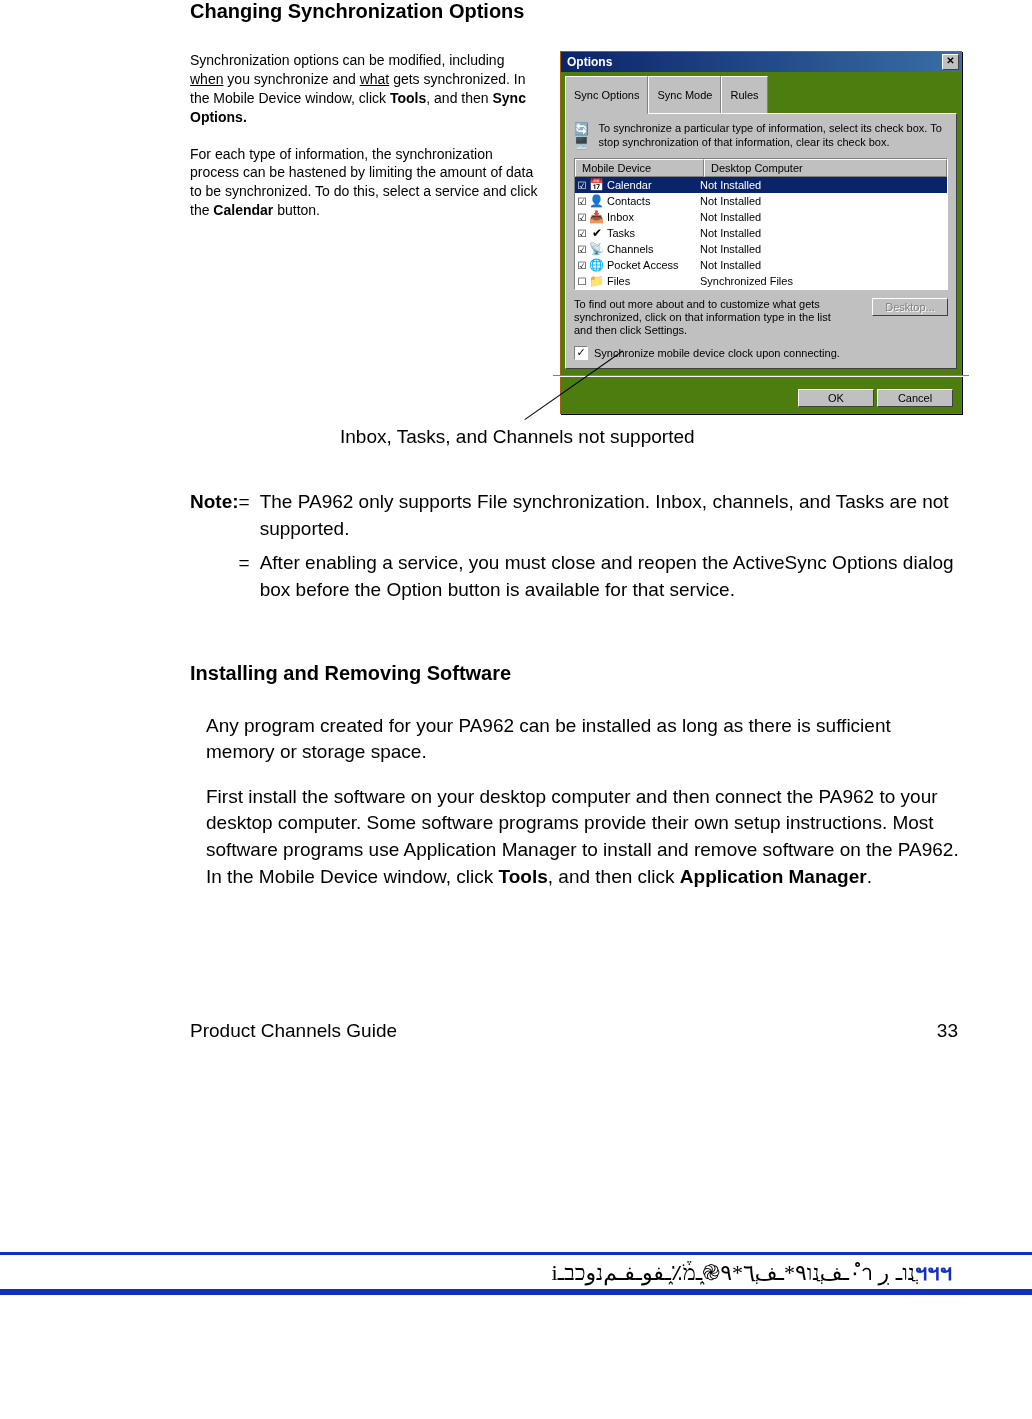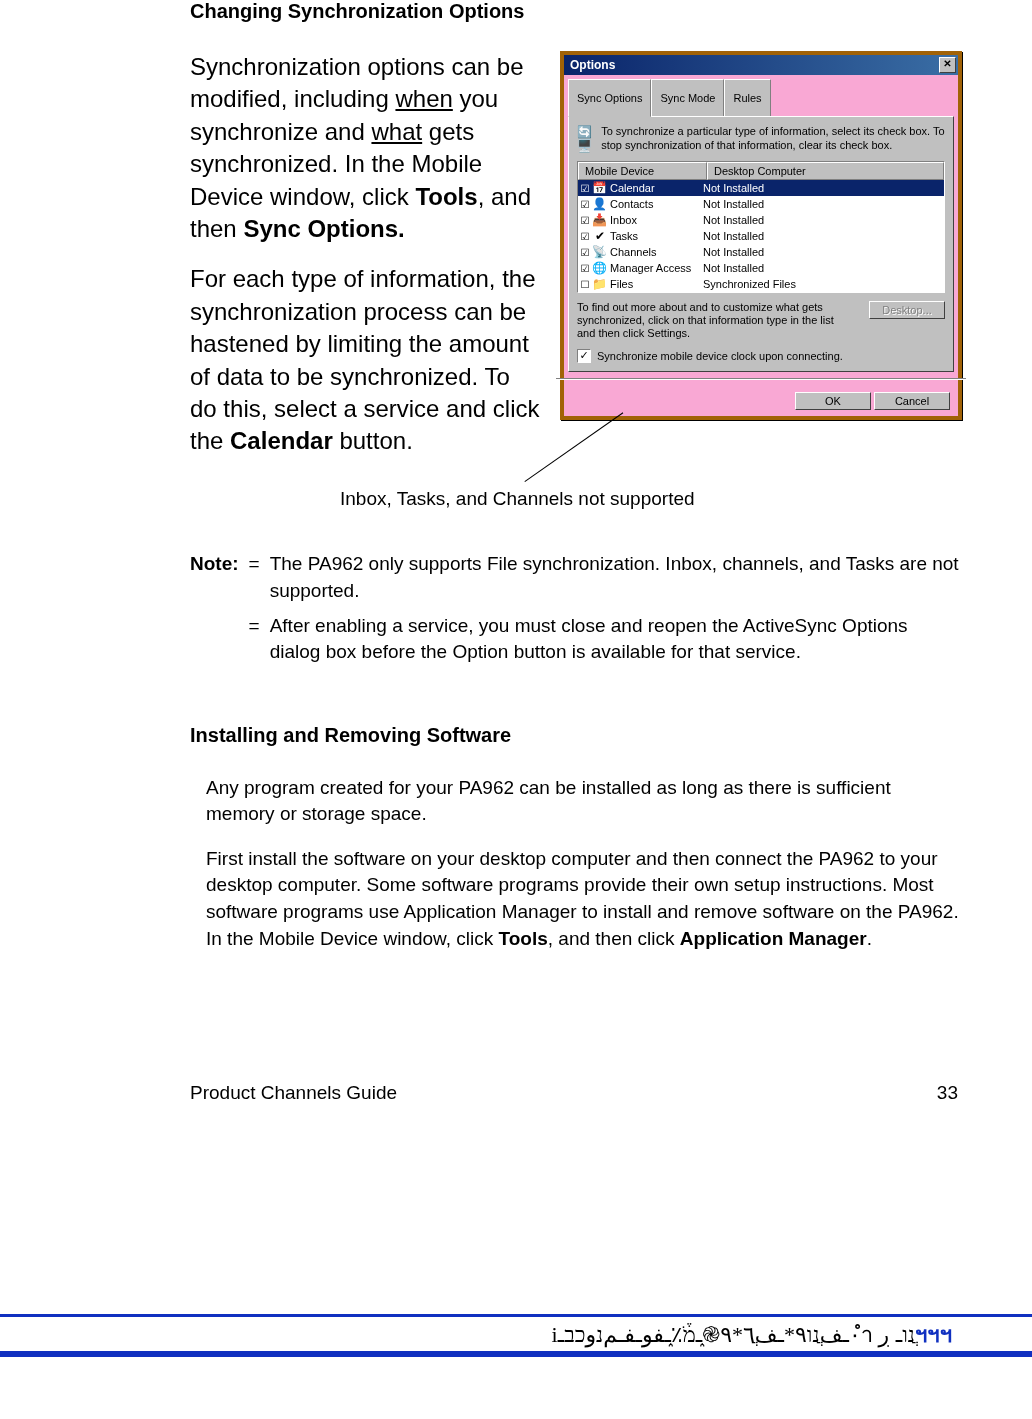--- a/index.html
+++ b/index.html
@@ -18,36 +18,36 @@
       font-size: 20px;
       margin-bottom: 28px;
     }
     .two-col {
       display: flex;
       gap: 20px;
       align-items: flex-start;
     }
     .left-text {
       flex: 0 0 350px;
-      font-size: 24px;
+      font-size: 14px;
       line-height: 1.35;
     }
     .left-text p {
       margin: 0 0 18px 0;
     }
     .under { text-decoration: underline; }
     .bolder { font-weight: bold; }
     .options-win {
       flex: 1;
       width: 370px;
       font-family: Tahoma, Arial, sans-serif;
       font-size: 11px;
-      border: 4px solid #a16207;
+      border: 1px solid #a16207;
       box-shadow: 1px 1px 0 #000;
-      background: #f9a8d4;
+      background: #4d7c0f;
       position: relative;
     }
     .titlebar {
       background: linear-gradient(to right, #0a246a, #3a6ea5);
       color: #fff;
       display: flex;
       justify-content: space-between;
       align-items: center;
       padding: 2px 2px 2px 6px;
       font-weight: bold;
@@ -166,21 +166,21 @@
       position: relative;
     }
     .arrow-line {
       position: absolute;
       width: 120px; height: 1px; border-top: 1px solid #000;
       left: 185px; top: -5px;
       transform-origin: left center;
       transform: rotate(-35deg);
     }
     .note-block {
-      display: flex; gap: 10px; font-size: 19px; line-height: 1.4; justify-content: center;
+      display: flex; font-size: 19px; line-height: 1.4; justify-content: center;
     }
     .note-label { font-weight: bold; }
     .note-ul { list-style: none; padding: 0; margin: 0; }
     .note-ul li { display: flex; gap: 10px; margin-bottom: 8px; }
     .note-ul li .bullet { flex: 0 0 auto; }
     .section-gap { height: 50px; }
     .body-text { font-size: 19px; line-height: 1.4; margin: 0 0 18px 16px; }
     .footer-line {
       display: flex; justify-content: space-between;
       font-size: 19px; margin-top: 130px;
@@ -266,21 +266,21 @@
               </div>
               <div class="listrow">
                 <span class="chk">☑</span>
                 <span class="ico">📡</span>
                 <span class="dev">Channels</span>
                 <span class="desk">Not Installed</span>
               </div>
               <div class="listrow">
                 <span class="chk">☑</span>
                 <span class="ico">🌐</span>
-                <span class="dev">Manager Access</span>
+                <span class="dev">Pocket Access</span>
                 <span class="desk">Not Installed</span>
               </div>
               <div class="listrow">
                 <span class="chk">☐</span>
                 <span class="ico">📁</span>
                 <span class="dev">Files</span>
                 <span class="desk">Synchronized Files</span>
               </div>
             </div>
         </div>

